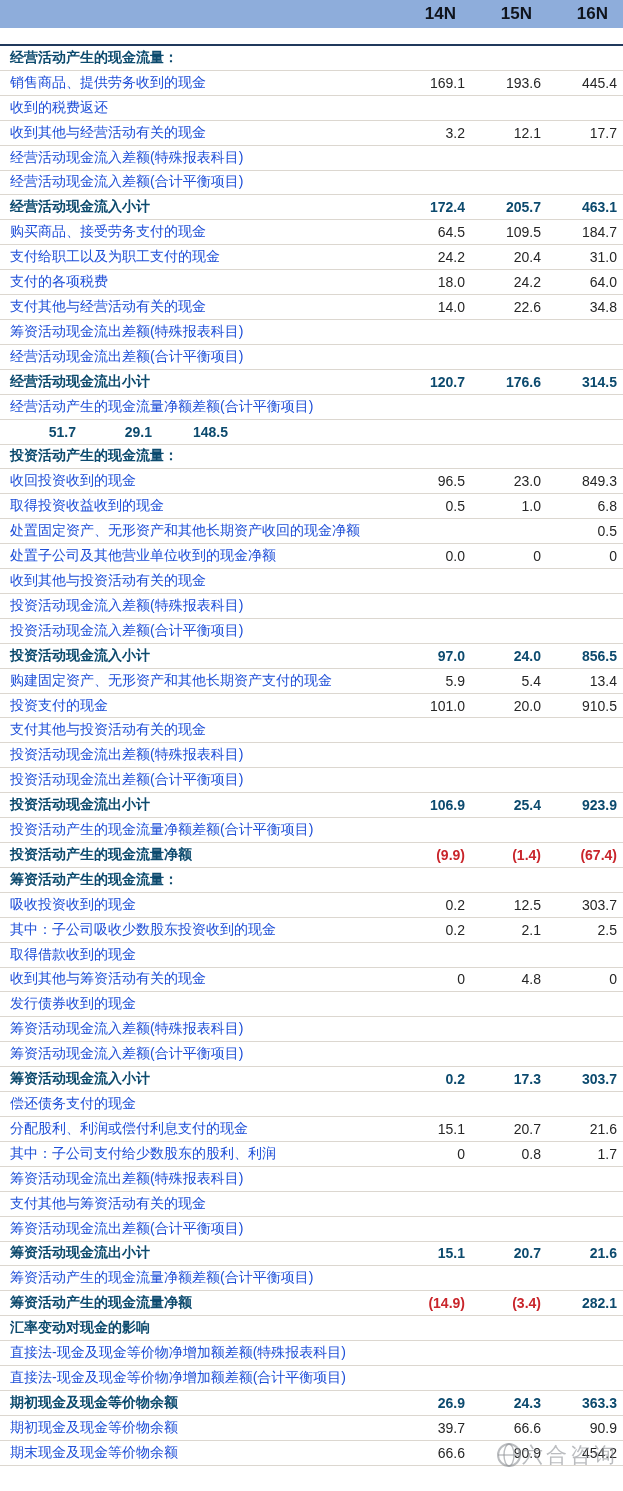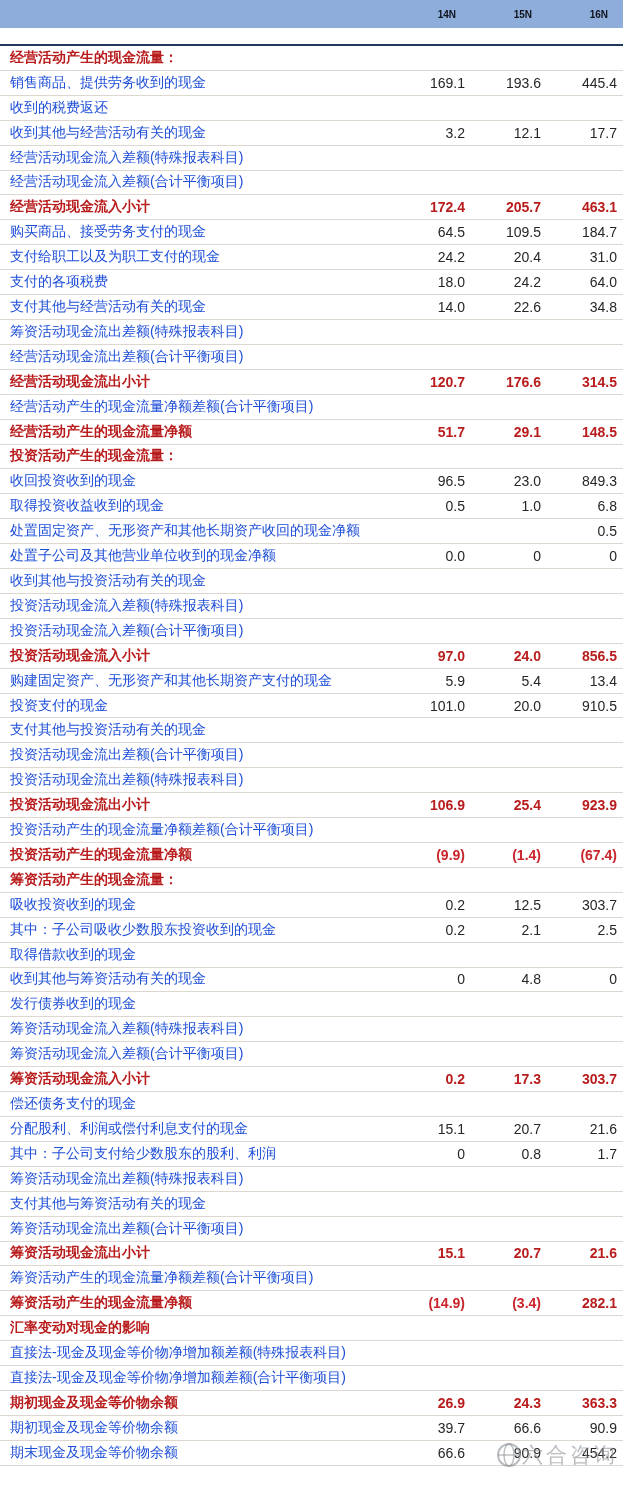--- a/index.html
+++ b/index.html
@@ -6,34 +6,34 @@
   body{
     width:623px;height:1491px;background:#ffffff;position:relative;overflow:hidden;
     font-family:"Liberation Sans","DejaVu Sans",sans-serif;
   }
   .thead{
     display:flex;align-items:center;height:28px;background:#8EADDB;padding-right:6px;
     box-sizing:border-box;
   }
   .hlabel{flex:1;}
   .hnum{
-    width:76px;text-align:right;font-weight:700;font-size:10px;color:#10141c;
+    width:76px;text-align:right;font-weight:700;font-size:17px;color:#10141c;
     padding-right:9px;box-sizing:border-box;
   }
   .head-gap{height:16px;background:#fff;border-bottom:2px solid #20395C;}
   .tbody{background:#fff;}
   .row{
     display:flex;align-items:center;height:24.914px;box-sizing:border-box;
     border-bottom:1px solid #DCD7D0;padding-right:6px;background:#fff;
   }
   .cell.label{
     flex:1;padding-left:10px;font-size:14px;color:#1d4ed8;white-space:nowrap;overflow:hidden;
   }
   .cell.num{width:76px;text-align:right;font-size:14px;color:#262626;box-sizing:border-box;}
-  .row.bold .cell{font-weight:700;color:#b91c1c;}
+  .row.bold .cell{font-weight:700;color:#0c4a6e;}
   .cell.num.neg{color:#C9252B !important;}
   .watermark{
     position:absolute;right:5px;bottom:22px;display:flex;align-items:center;
     color:rgba(143,147,152,0.62);font-size:21px;letter-spacing:3px;pointer-events:none;
     z-index:5;
   }
   .watermark svg{display:block;}
 </style>
 </head>
 <body>
@@ -134,21 +134,20 @@
     <div class="cell num">176.6</div>
     <div class="cell num">314.5</div>
   </div>
       <div class="row">
     <div class="cell label">经营活动产生的现金流量净额差额(合计平衡项目)</div>
     <div class="cell num"></div>
     <div class="cell num"></div>
     <div class="cell num"></div>
   </div>
       <div class="row bold">
-    <div class="cell label">经营活动产生的现金流量净额</div>
     <div class="cell num">51.7</div>
     <div class="cell num">29.1</div>
     <div class="cell num">148.5</div>
   </div>
       <div class="row bold">
     <div class="cell label">投资活动产生的现金流量：</div>
     <div class="cell num"></div>
     <div class="cell num"></div>
     <div class="cell num"></div>
   </div>
@@ -212,27 +211,27 @@
     <div class="cell num">20.0</div>
     <div class="cell num">910.5</div>
   </div>
       <div class="row">
     <div class="cell label">支付其他与投资活动有关的现金</div>
     <div class="cell num"></div>
     <div class="cell num"></div>
     <div class="cell num"></div>
   </div>
       <div class="row">
+    <div class="cell label">投资活动现金流出差额(特殊报表科目)</div>
+    <div class="cell num"></div>
+    <div class="cell num"></div>
+    <div class="cell num"></div>
+  </div>
+      <div class="row">
     <div class="cell label">投资活动现金流出差额(合计平衡项目)</div>
-    <div class="cell num"></div>
-    <div class="cell num"></div>
-    <div class="cell num"></div>
-  </div>
-      <div class="row">
-    <div class="cell label">投资活动现金流出差额(特殊报表科目)</div>
     <div class="cell num"></div>
     <div class="cell num"></div>
     <div class="cell num"></div>
   </div>
       <div class="row bold">
     <div class="cell label">投资活动现金流出小计</div>
     <div class="cell num">106.9</div>
     <div class="cell num">25.4</div>
     <div class="cell num">923.9</div>
   </div>

